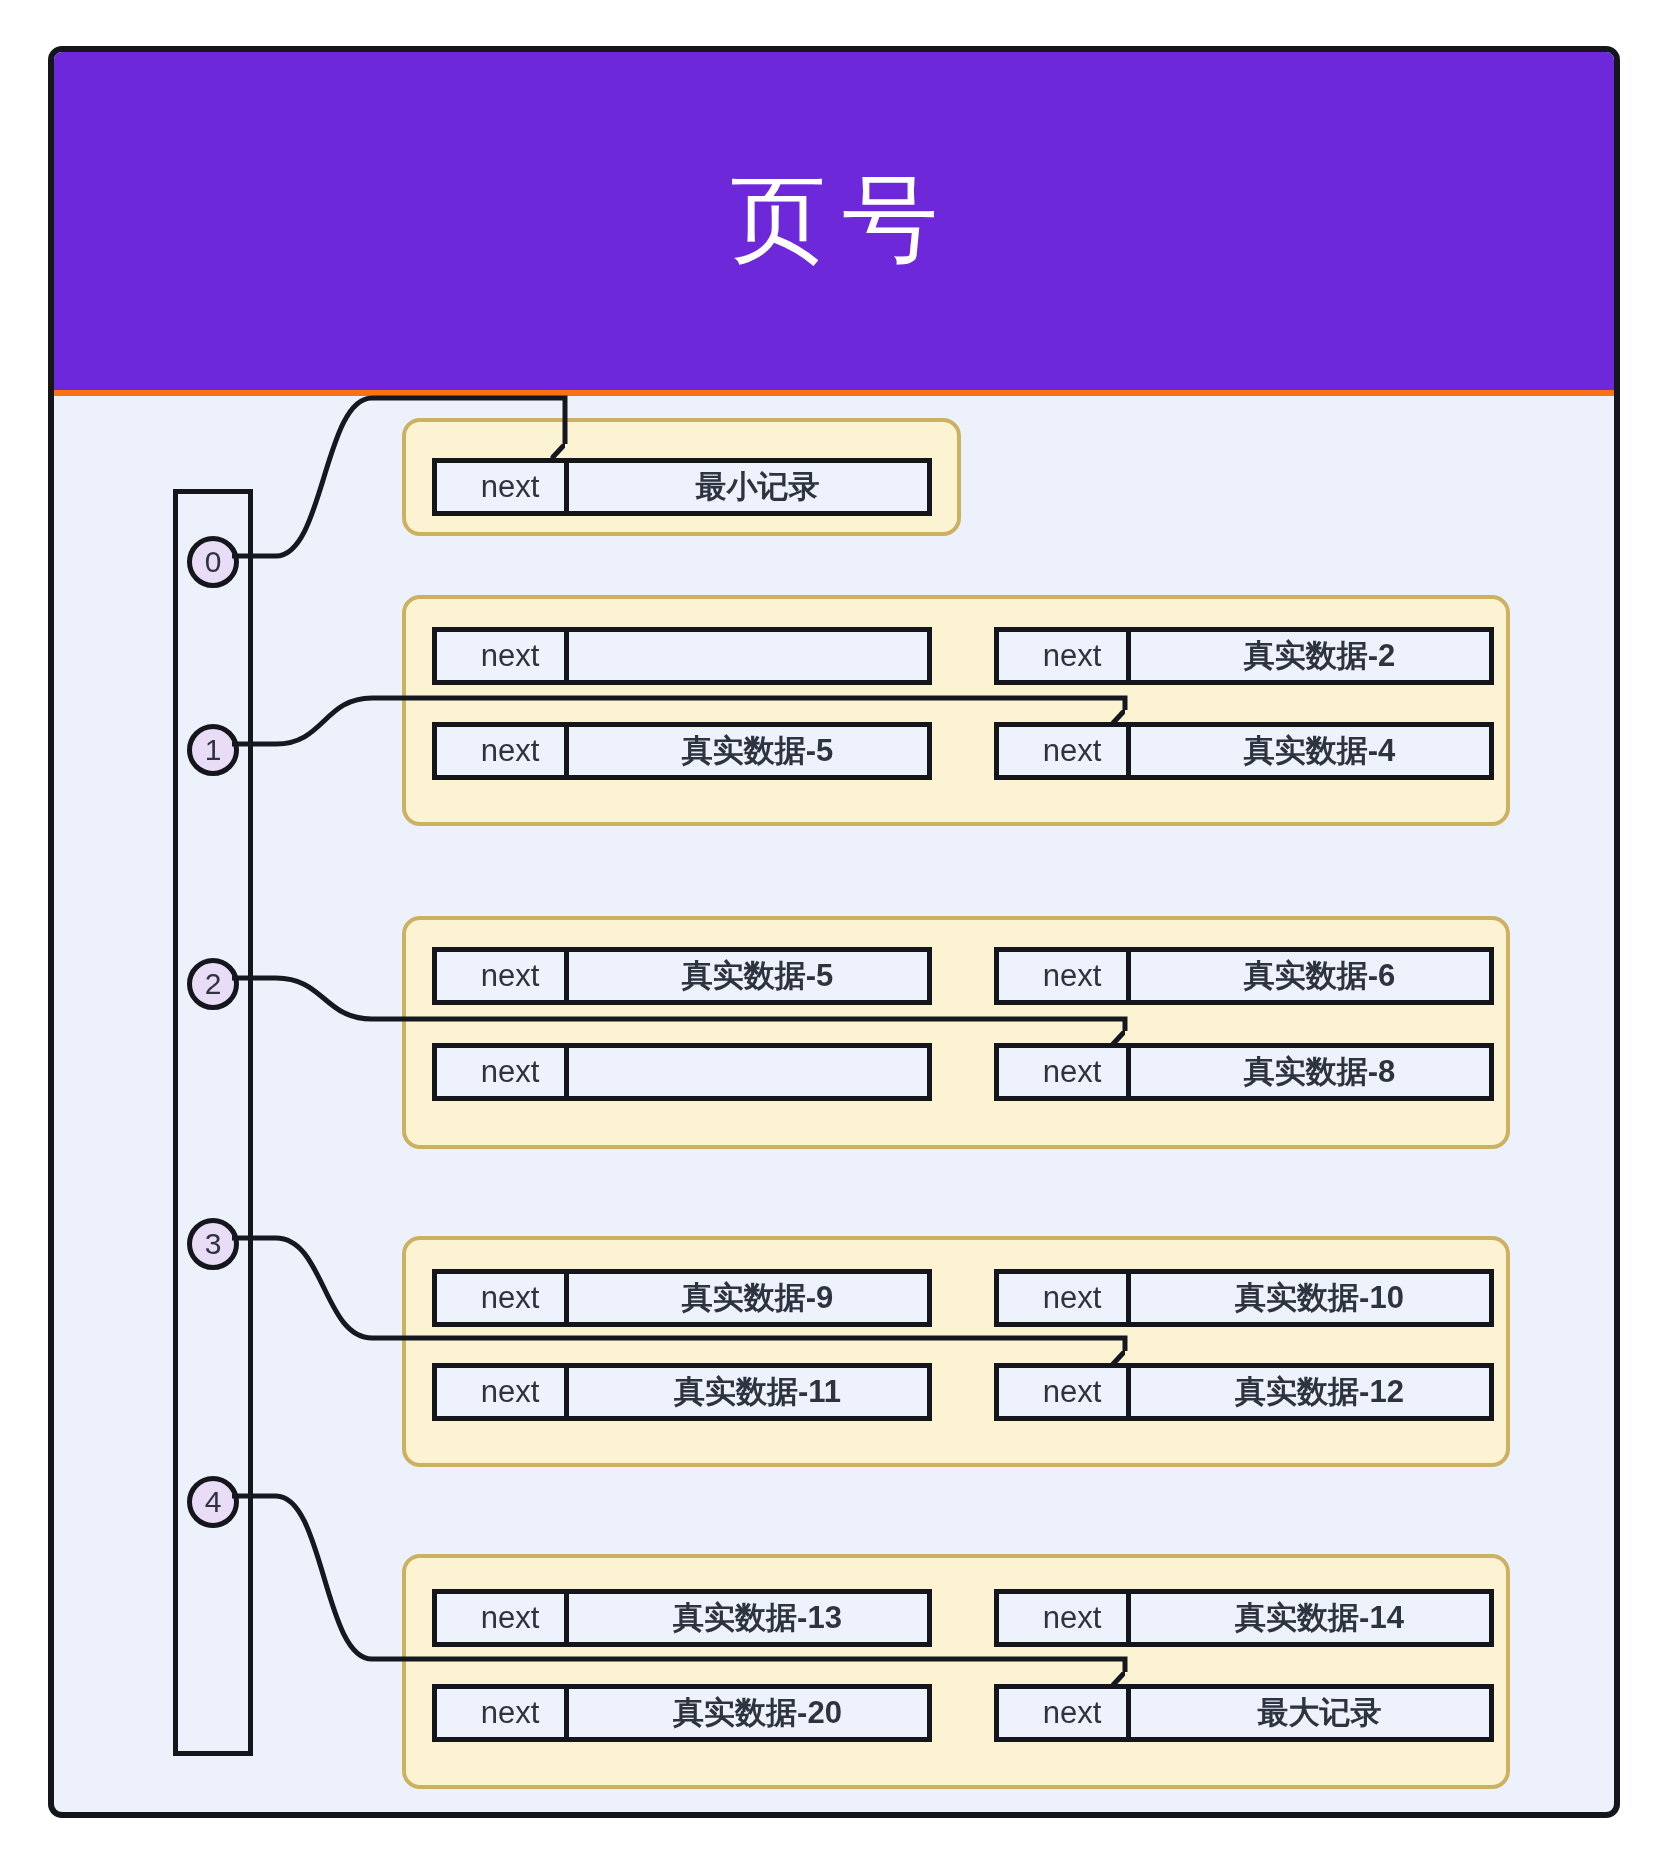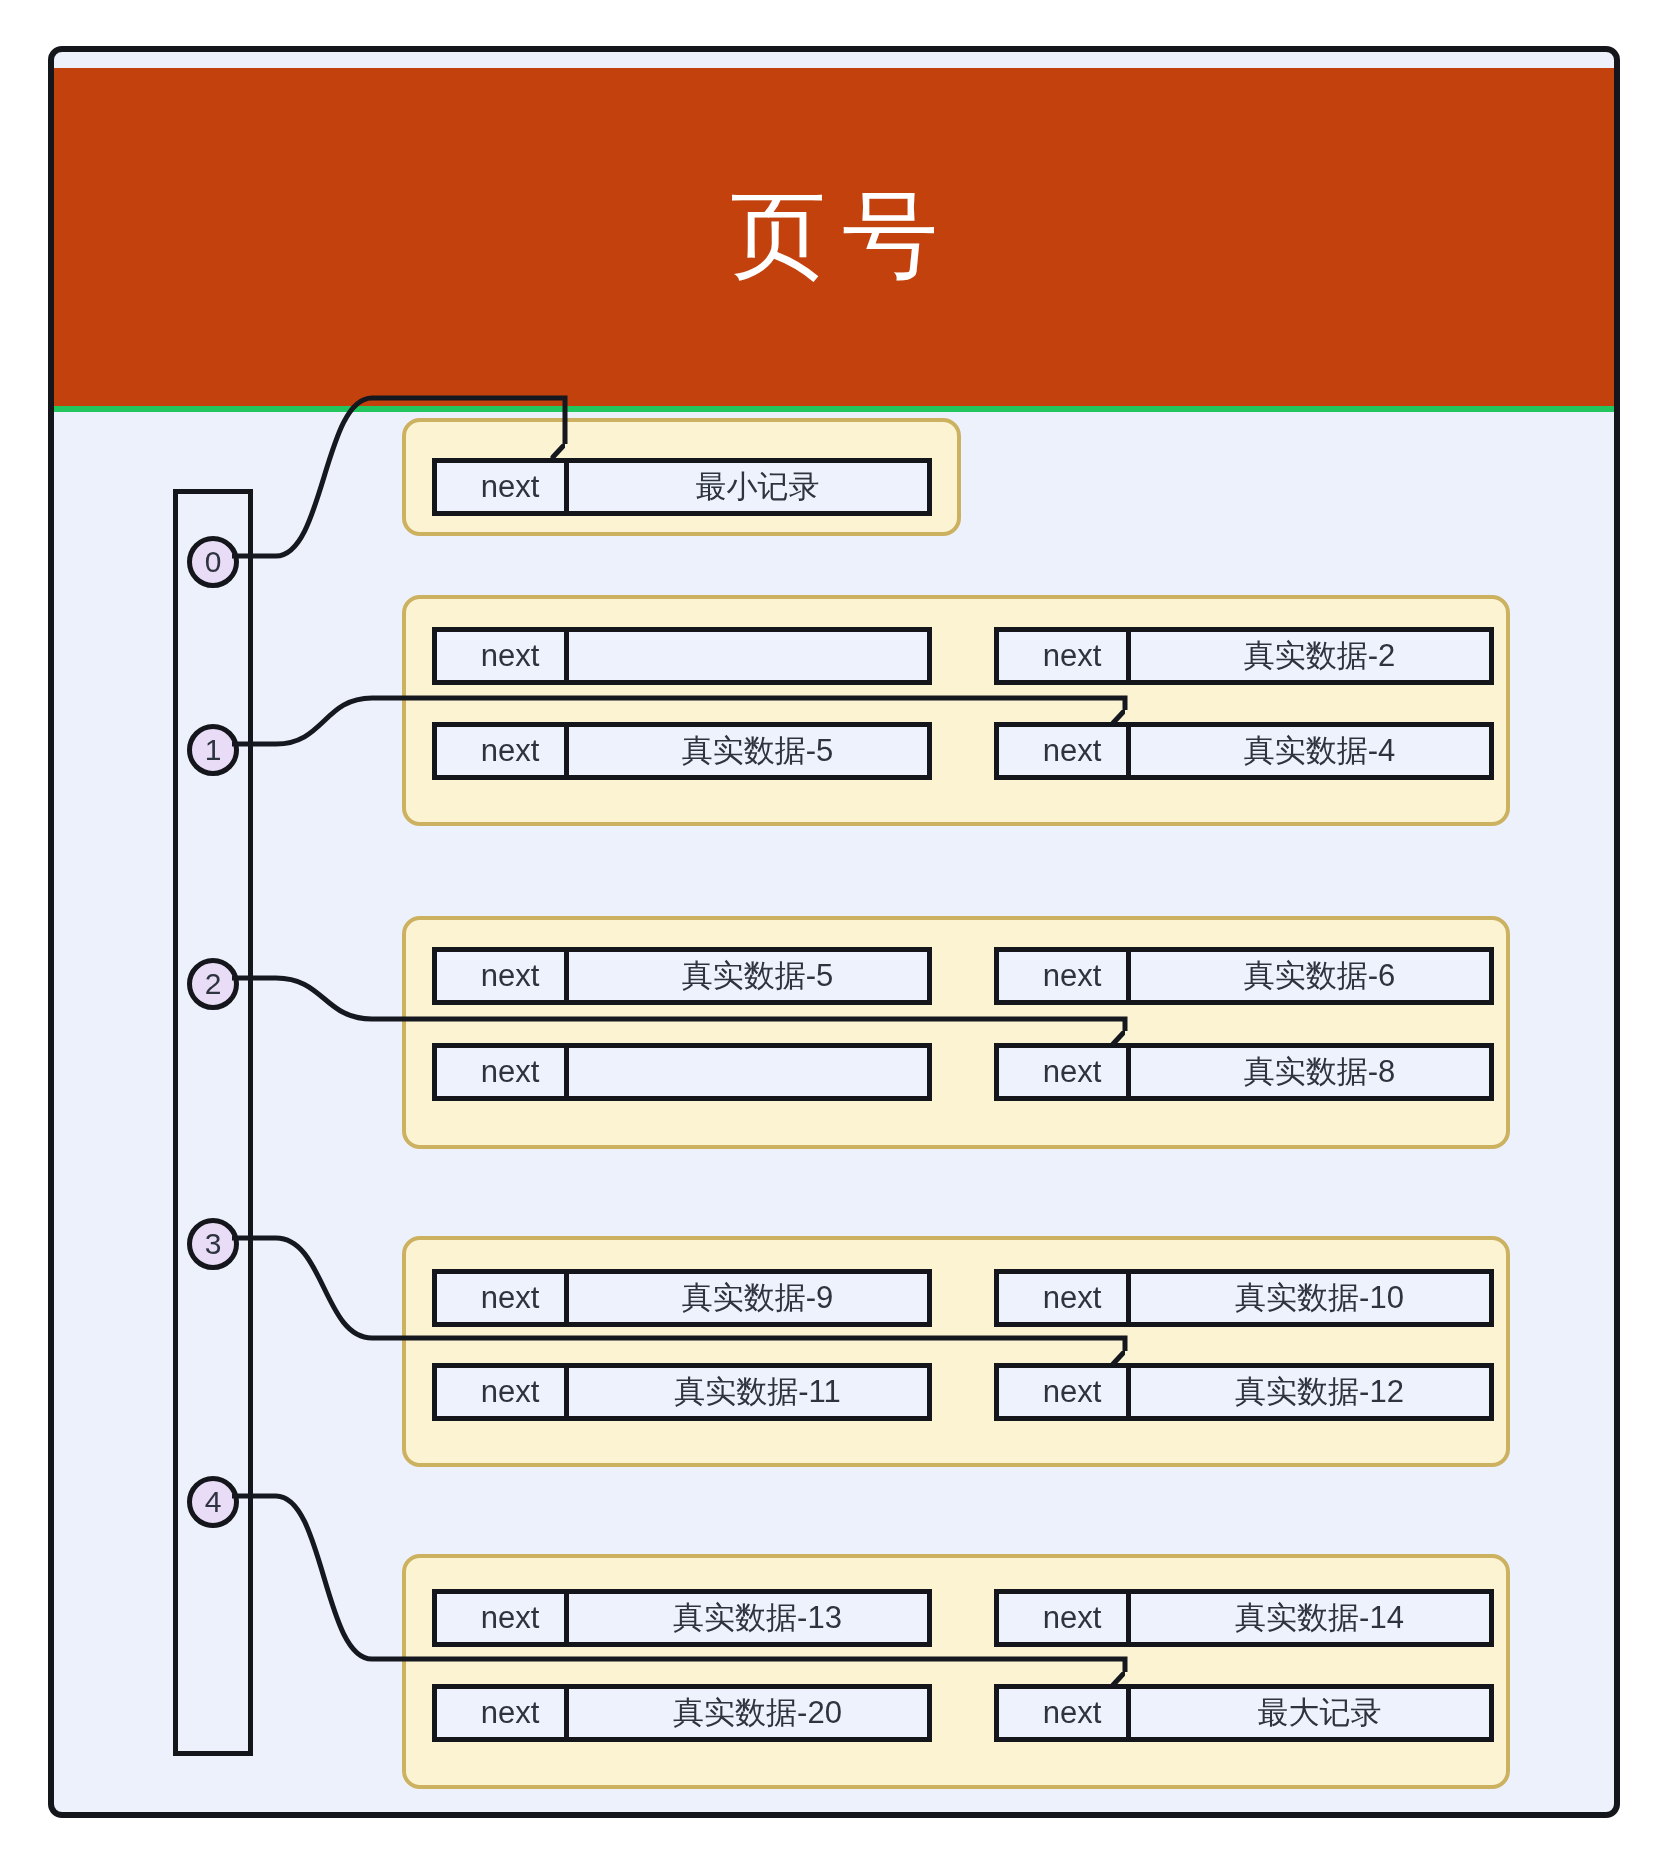--- a/index.html
+++ b/index.html
@@ -6,22 +6,22 @@
   .canvas{
     position:relative;width:1670px;height:1866px;background:#ffffff;overflow:hidden;
     font-family:"Liberation Sans","DejaVu Sans",sans-serif;
   }
   .frame{
     position:absolute;left:48px;top:46px;width:1572px;height:1772px;
     border:6px solid #14161c;border-radius:14px;background:#edf1fb;
     box-sizing:border-box;overflow:hidden;
   }
   .header{
-    position:absolute;left:0;top:16px;width:100%;height:338px;
-    background:#c2410c;border-bottom:6px solid #22c55e;
+    position:absolute;left:0;top:0;width:100%;height:338px;
+    background:#6d28d9;border-bottom:6px solid #f97316;
     display:flex;align-items:center;justify-content:center;
   }
   .page-title{
     margin:0;color:#ffffff;font-size:96px;font-weight:500;letter-spacing:16px;
     font-family:"DejaVu Sans","Liberation Sans",sans-serif;text-indent:16px;
   }
   .rail{
     position:absolute;left:167px;top:483px;width:80px;height:1267px;
     border:5px solid #14161c;box-sizing:border-box;background:#edf1fb;
   }
@@ -37,21 +37,21 @@
   }
   .record{
     position:absolute;height:58px;width:500px;display:flex;
     border:5px solid #14161c;box-sizing:border-box;background:#eef2fc;z-index:2;
   }
   .cell{
     display:flex;align-items:center;justify-content:center;
     font-size:31px;color:#2e3340;box-sizing:border-box;height:100%;padding-left:19px;
   }
   .cell.next{width:132px;border-right:5px solid #14161c;flex:none;}
-  .cell.value{flex:1;}
+  .cell.value{flex:1;font-weight:bold;}
   svg.connectors{position:absolute;left:0;top:0;z-index:4;pointer-events:none;}
 </style>
 </head>
 <body>
 
 <div class="canvas">
   <div class="frame">
     <div class="header">
       <h1 class="page-title">页号</h1>
     </div>

